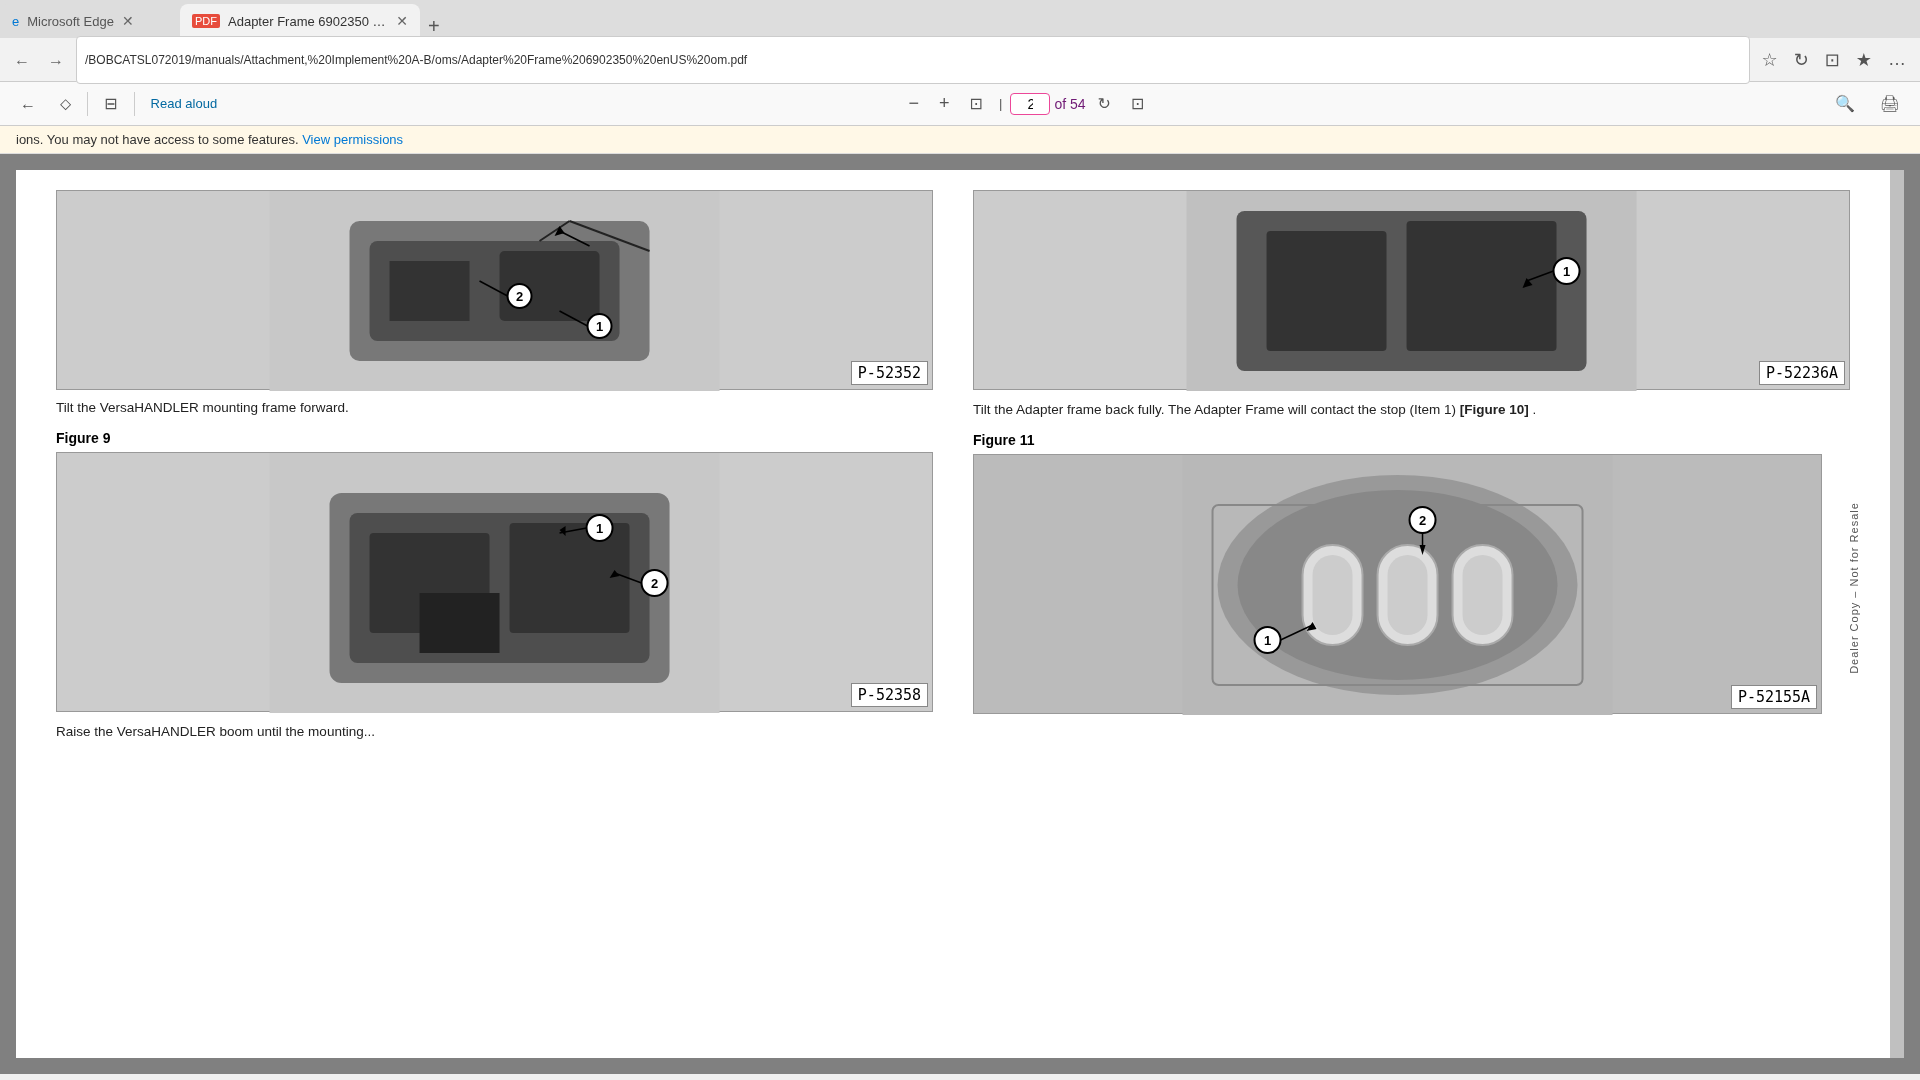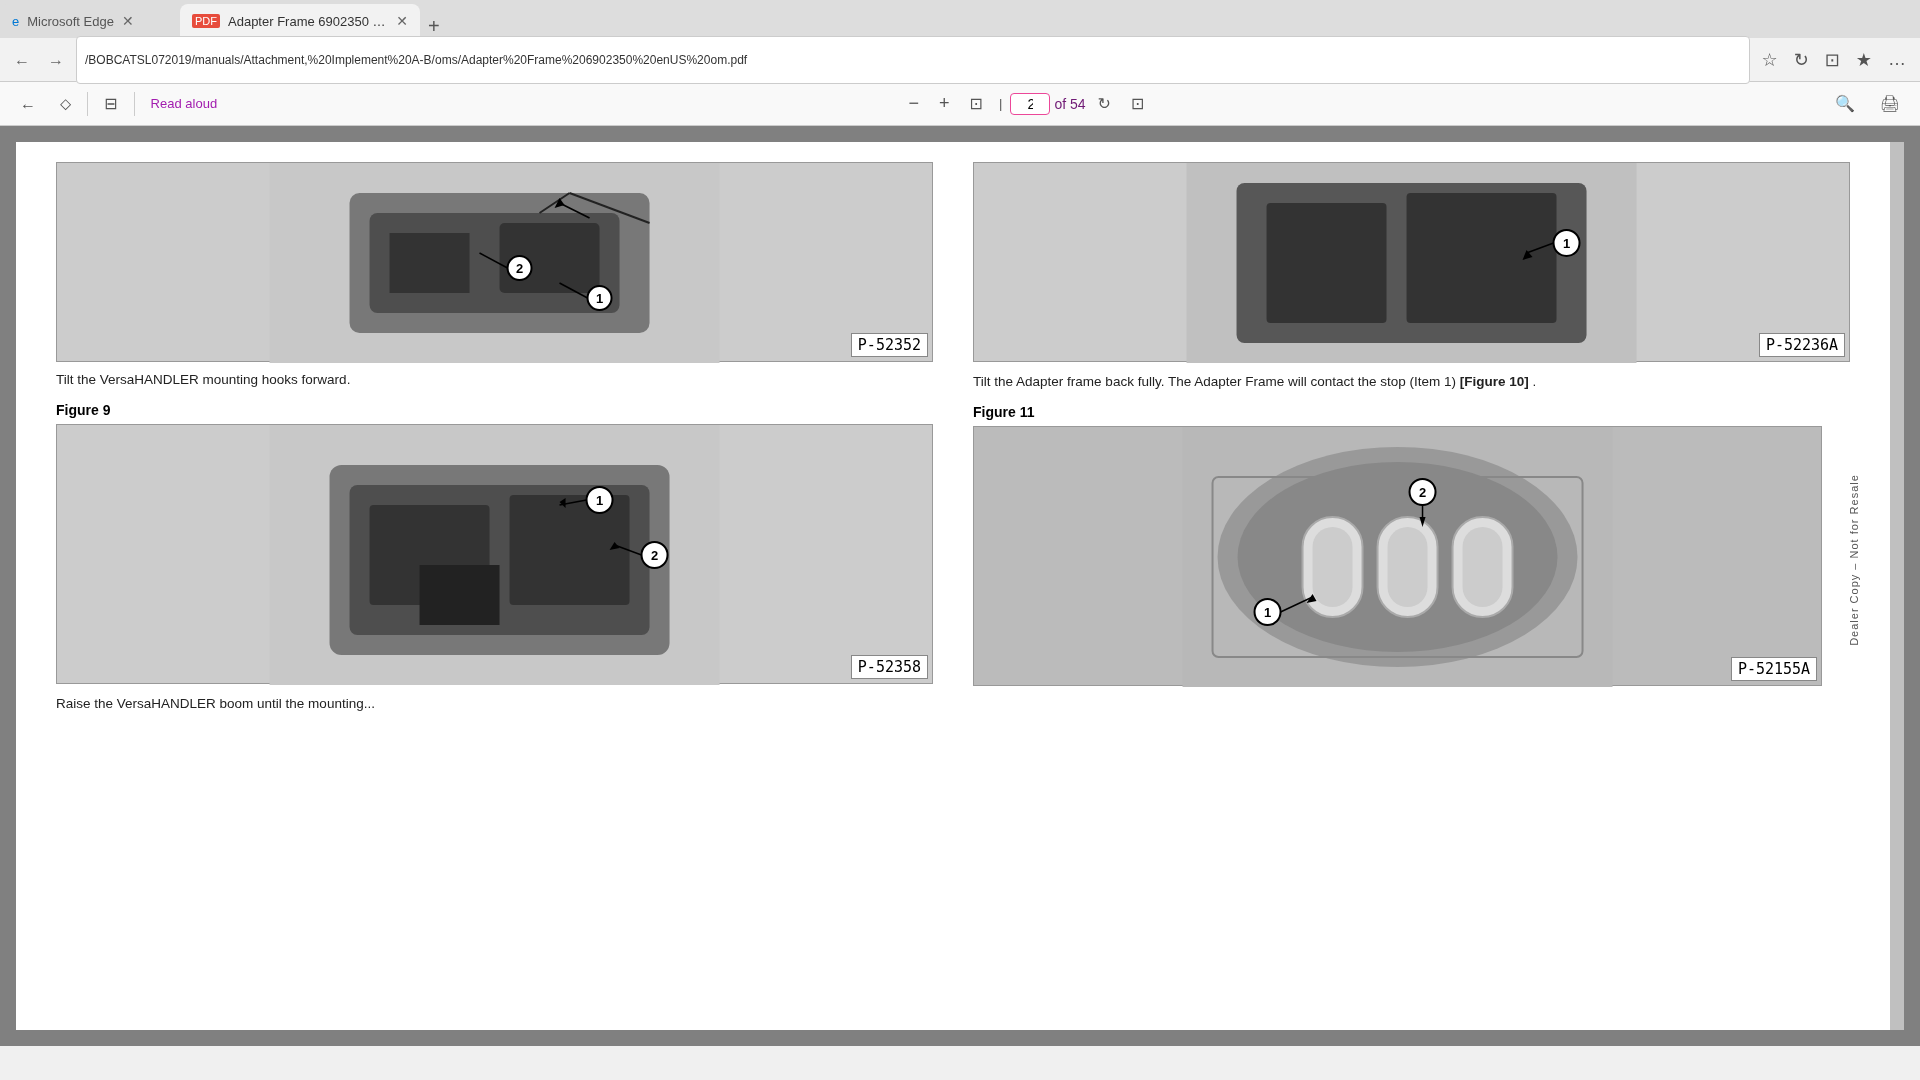--- a/index.html
+++ b/index.html
@@ -16,21 +16,21 @@
     .address-bar { display: flex; align-items: center; background: #f2f2f2; padding: 4px 8px; gap: 6px; height: 44px; border-bottom: 1px solid #ccc; }
     .nav-btn { background: none; border: none; cursor: pointer; color: #666; font-size: 16px; padding: 4px 6px; border-radius: 4px; }
     .address-input { flex: 1; padding: 16px 8px; border: 1px solid #ccc; border-radius: 4px; font-size: 13px; background: white; color: #333; }
     .toolbar-icons { display: flex; gap: 4px; }
     .toolbar-icon { background: none; border: none; cursor: pointer; color: #555; font-size: 18px; padding: 4px 6px; border-radius: 4px; }
 
     
     .pdf-toolbar { display: flex; align-items: center; background: #f9f9f9; border-bottom: 1px solid #ccc; padding: 4px 12px; gap: 8px; height: 44px; }
     .pdf-tool-btn { background: none; border: none; cursor: pointer; color: #555; font-size: 16px; padding: 4px 8px; border-radius: 4px; }
     .pdf-tool-sep { width: 1px; background: #ccc; height: 24px; }
-    .read-aloud-btn { background: none; border: none; cursor: pointer; color: #a21caf; font-size: 13px; padding: 4px 8px; border-radius: 4px; }
+    .read-aloud-btn { background: none; border: none; cursor: pointer; color: #0369a1; font-size: 13px; padding: 4px 8px; border-radius: 4px; }
     .page-nav { display: flex; align-items: center; gap: 4px; }
     .page-minus, .page-plus { background: none; border: none; cursor: pointer; font-size: 18px; color: #555; padding: 2px 8px; }
     .page-input { width: 40px; text-align: center; border: 1px solid #ec4899; border-radius: 4px; padding: 2px 16px; font-size: 14px; background: white; }
     .page-of { font-size: 14px; color: #701a75; }
     .page-icon-btn { background: none; border: none; cursor: pointer; font-size: 16px; color: #555; padding: 4px 8px; }
     .search-btn { background: none; border: none; cursor: pointer; font-size: 16px; color: #555; padding: 4px 8px; }
 
     
     .permission-bar { background: #fff8e7; border-bottom: 1px solid #ddd; padding: 6px 16px; font-size: 13px; color: #333; }
     .permission-link { color: #0078d4; text-decoration: none; }
@@ -108,20 +108,24 @@
       <input class="page-input" type="text" value="21" style="">
       <span class="page-of">of 54</span>
       <button class="page-icon-btn">↻</button>
       <button class="page-icon-btn">⊡</button>
     </div>
     <div style="flex:1;"></div>
     <button class="search-btn">🔍</button>
     <button class="pdf-tool-btn">🖨</button>
   </div>
 
+  <div class="permission-bar">
+    <span>ions. You may not have access to some features.</span>
+    <a href="#" class="permission-link">View permissions</a>
+  </div>
 
   <div class="pdf-content">
     <div class="pdf-page">
       <div class="pdf-columns">
 
         <div class="pdf-col-left">
 
           <div class="fig-container">
             <div class="figure-img" style="height:200px; background:#ccc;">
               
@@ -144,21 +148,21 @@
                 <line x1="238" y1="105" x2="210" y2="90" stroke="black" stroke-width="1.5"></line>
 
                 <line x1="290" y1="40" x2="320" y2="55" stroke="black" stroke-width="1.5"></line>
                 <polygon points="290,35 285,45 295,42" fill="black"></polygon>
               </svg>
               <div class="figure-label-box">P-52352</div>
             </div>
           </div>
 
           <p class="pdf-text">
-            <span>Tilt the VersaHANDLER mounting hooks forward.</span>
+            <span>Tilt the VersaHANDLER mounting frame forward.</span>
           </p>
 
           <p class="figure-caption">
             <span>Figure 9</span>
           </p>
           <div class="fig-container">
             <div class="figure-img" style="height:260px; background:#ccc;">
               <svg width="100%" height="260" viewBox="0 0 450 260">
                 <rect width="450" height="260" fill="#c8c8c8"></rect>
 

